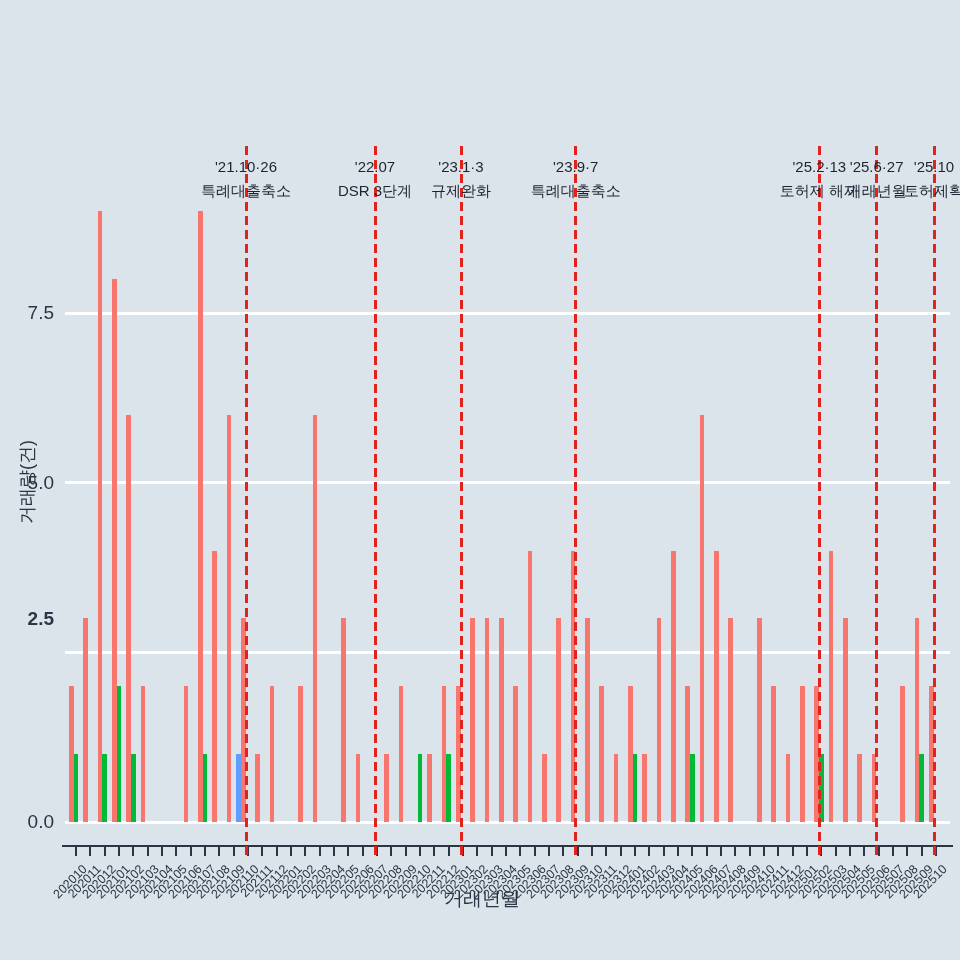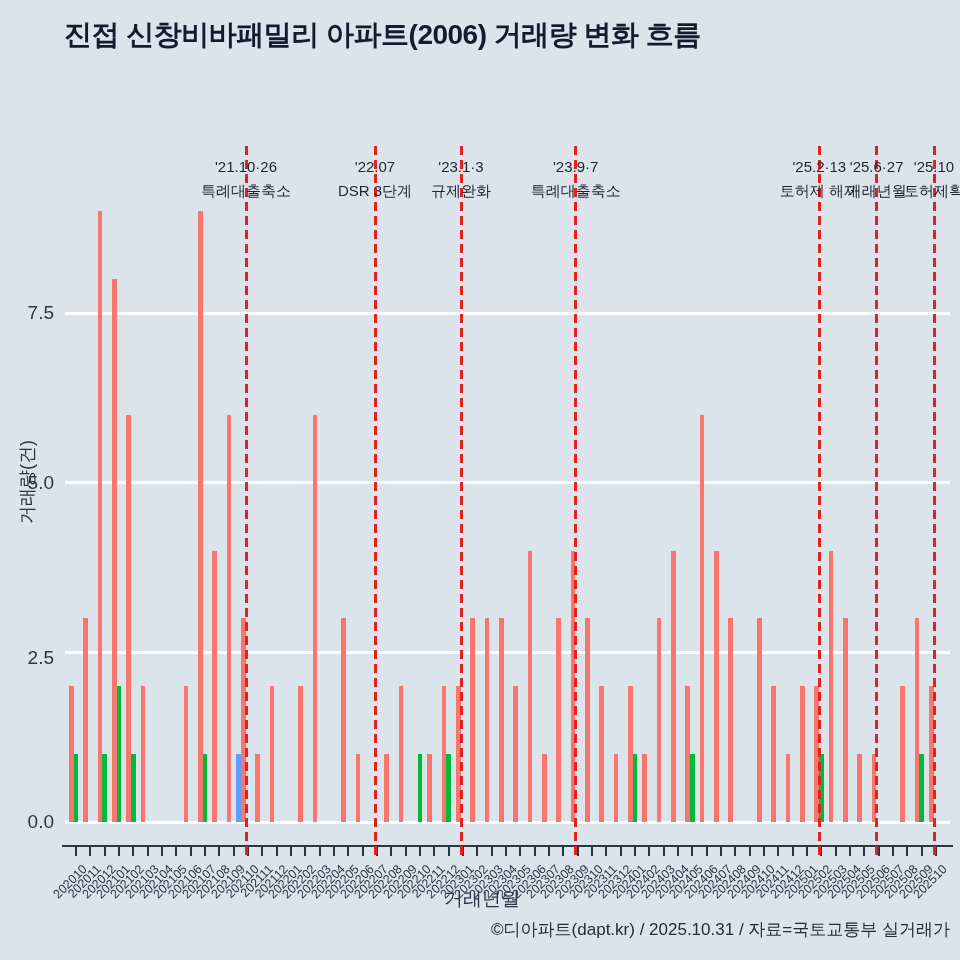--- a/index.html
+++ b/index.html
@@ -26,28 +26,27 @@
   .event-date,.event-label{position:absolute;transform:translateX(-50%);font-size:15px;color:#1c2433;white-space:nowrap;}
   .y-axis-title{position:absolute;left:-23px;top:470px;width:100px;text-align:center;
                 transform:rotate(-90deg);font-size:18px;color:#2a3645;white-space:nowrap;}
   .x-axis-title{position:absolute;left:0;top:886px;width:964px;text-align:center;font-size:19px;color:#2a3645;}
   .footer-credit{position:absolute;right:10px;top:918px;font-size:17px;color:#222c3a;white-space:nowrap;}
 </style>
 </head>
 <body>
 
 <div id="app">
-  <div class="page-title">진접 신창비바패밀리 아파트(2006) 거래량 변화 흐름</div>
 
 
   <div id="plot">
       <div class="gridline" style="left: 65px; width: 885px; top: 820.5px;"></div>
       <div class="ytick-label" style="left: 4px; top: 811px;">0.0</div>
       <div class="gridline" style="left: 65px; width: 885px; top: 650.8px;"></div>
-      <div class="ytick-label" style="left: 4px; top: 647px;">2.5</div>
+      <div class="ytick-label" style="left: 4px; top: 608px; font-weight: bold;">2.5</div>
       <div class="gridline" style="left: 65px; width: 885px; top: 481.2px;"></div>
       <div class="ytick-label" style="left: 4px; top: 471.7px;">5.0</div>
       <div class="gridline" style="left: 65px; width: 885px; top: 311.5px;"></div>
       <div class="ytick-label" style="left: 4px; top: 302px;">7.5</div>
       <div class="bar" style="left: 68.95px; top: 686.26px; width: 4.6px; height: 135.74px; background: rgb(248, 118, 109);"></div>
       <div class="bar" style="left: 83.2833px; top: 618.39px; width: 4.6px; height: 203.61px; background: rgb(248, 118, 109);"></div>
       <div class="bar" style="left: 97.6167px; top: 211.17px; width: 4.6px; height: 610.83px; background: rgb(248, 118, 109);"></div>
       <div class="bar" style="left: 111.95px; top: 279.04px; width: 4.6px; height: 542.96px; background: rgb(248, 118, 109);"></div>
       <div class="bar" style="left: 126.283px; top: 414.78px; width: 4.6px; height: 407.22px; background: rgb(248, 118, 109);"></div>
       <div class="bar" style="left: 140.617px; top: 686.26px; width: 4.6px; height: 135.74px; background: rgb(248, 118, 109);"></div>
@@ -251,14 +250,13 @@
       <div class="event-line" style="left: 875.167px; top: 146px; height: 712px;"></div>
       <div class="event-date" style="left: 876.667px; top: 158px;">'25.6·27</div>
       <div class="event-label" style="left: 876.667px; top: 182px;">거래년월</div>
       <div class="event-line" style="left: 932.5px; top: 146px; height: 712px;"></div>
       <div class="event-date" style="left: 934px; top: 158px;">'25.10</div>
       <div class="event-label" style="left: 934px; top: 182px;">토허제확</div>
     </div>
 
   <div class="y-axis-title">거래량(건)</div>
   <div class="x-axis-title">거래년월</div>
-  <div class="footer-credit">©디아파트(dapt.kr) / 2025.10.31 / 자료=국토교통부 실거래가</div>
 </div>
 
 </body></html>

